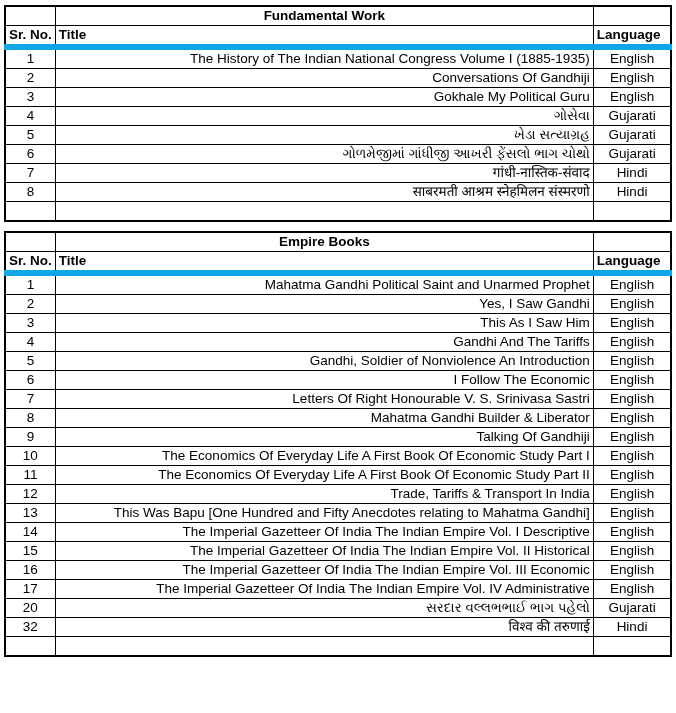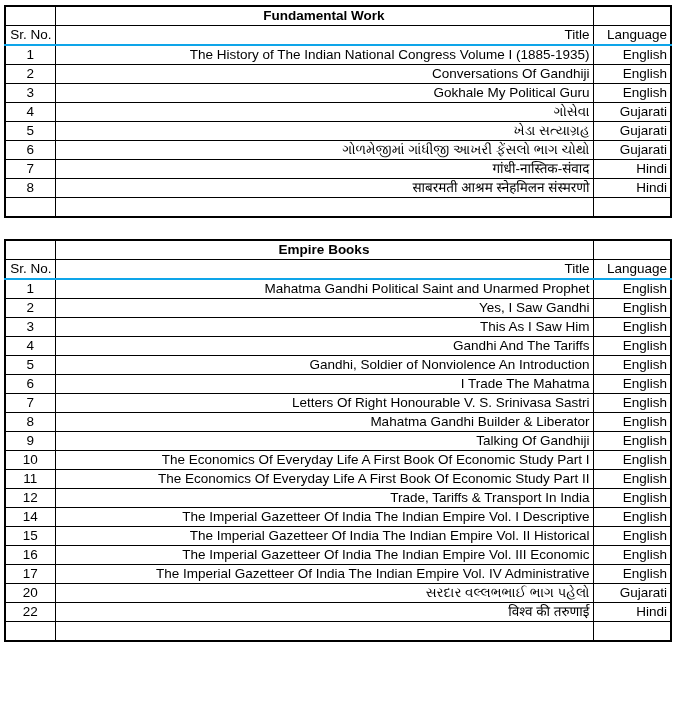--- a/index.html
+++ b/index.html
@@ -14,47 +14,47 @@
   }
   .doc {
     padding: 5px 0 0 4px;
     font-family: "Liberation Sans", sans-serif;
     color: #000000;
   }
   table.books {
     border-collapse: collapse;
     table-layout: fixed;
     border: 2px solid #000000;
-    margin-bottom: 21px;
+    margin-bottom: 9px;
   }
   table.books td {
     border: 1px solid #000000;
     font-family: "Liberation Sans", sans-serif;
     font-size: 13.5px;
     color: #000000;
     height: 16px;
     line-height: 16px;
     padding: 1px 3px;
     overflow: hidden;
     white-space: nowrap;
     vertical-align: middle;
     background: #ffffff;
   }
   tr.title-row td {
     font-weight: bold;
     text-align: center;
   }
   tr.colhead-row td {
-    font-weight: normal;
-    text-align: right;
-    border-bottom: 2px solid #0ea5e9;
+    font-weight: bold;
+    text-align: left;
+    border-bottom: 6px solid #0ea5e9;
   }
   td.cell-sr   { text-align: center; }
   td.cell-title{ text-align: right; }
-  td.cell-lang { text-align: right; }
+  td.cell-lang { text-align: center; }
 </style>
 </head>
 <body>
 
 <div class="doc">
 
   <table class="books">
     <colgroup>
       <col style="width:50px">
       <col style="width:538px">
@@ -156,21 +156,21 @@
           <td class="cell-title">Gandhi And The Tariffs</td>
           <td class="cell-lang">English</td>
         </tr>
         <tr>
           <td class="cell-sr">5</td>
           <td class="cell-title">Gandhi, Soldier of Nonviolence An Introduction</td>
           <td class="cell-lang">English</td>
         </tr>
         <tr>
           <td class="cell-sr">6</td>
-          <td class="cell-title">I Trade The Mahatma</td>
+          <td class="cell-title">I Follow The Economic</td>
           <td class="cell-lang">English</td>
         </tr>
         <tr>
           <td class="cell-sr">7</td>
           <td class="cell-title">Letters Of Right Honourable V. S. Srinivasa Sastri</td>
           <td class="cell-lang">English</td>
         </tr>
         <tr>
           <td class="cell-sr">8</td>
           <td class="cell-title">Mahatma Gandhi Builder &amp; Liberator</td>
@@ -190,20 +190,25 @@
           <td class="cell-sr">11</td>
           <td class="cell-title">The Economics Of Everyday Life A First Book Of Economic Study Part II</td>
           <td class="cell-lang">English</td>
         </tr>
         <tr>
           <td class="cell-sr">12</td>
           <td class="cell-title">Trade, Tariffs &amp; Transport In India</td>
           <td class="cell-lang">English</td>
         </tr>
         <tr>
+          <td class="cell-sr">13</td>
+          <td class="cell-title">This Was Bapu [One Hundred and Fifty Anecdotes relating to Mahatma Gandhi]</td>
+          <td class="cell-lang">English</td>
+        </tr>
+        <tr>
           <td class="cell-sr">14</td>
           <td class="cell-title">The Imperial Gazetteer Of India The Indian Empire Vol. I Descriptive</td>
           <td class="cell-lang">English</td>
         </tr>
         <tr>
           <td class="cell-sr">15</td>
           <td class="cell-title">The Imperial Gazetteer Of India The Indian Empire Vol. II Historical</td>
           <td class="cell-lang">English</td>
         </tr>
         <tr>
@@ -215,21 +220,21 @@
           <td class="cell-sr">17</td>
           <td class="cell-title">The Imperial Gazetteer Of India The Indian Empire Vol. IV Administrative</td>
           <td class="cell-lang">English</td>
         </tr>
         <tr>
           <td class="cell-sr">20</td>
           <td class="cell-title">સરદાર વલ્લભભાઈ ભાગ પહેલો</td>
           <td class="cell-lang">Gujarati</td>
         </tr>
         <tr>
-          <td class="cell-sr">22</td>
+          <td class="cell-sr">32</td>
           <td class="cell-title">विश्व की तरुणाई</td>
           <td class="cell-lang">Hindi</td>
         </tr>
         <tr>
           <td class="cell-sr"></td>
           <td class="cell-title"></td>
           <td class="cell-lang"></td>
         </tr>
       </tbody>
   </table>

